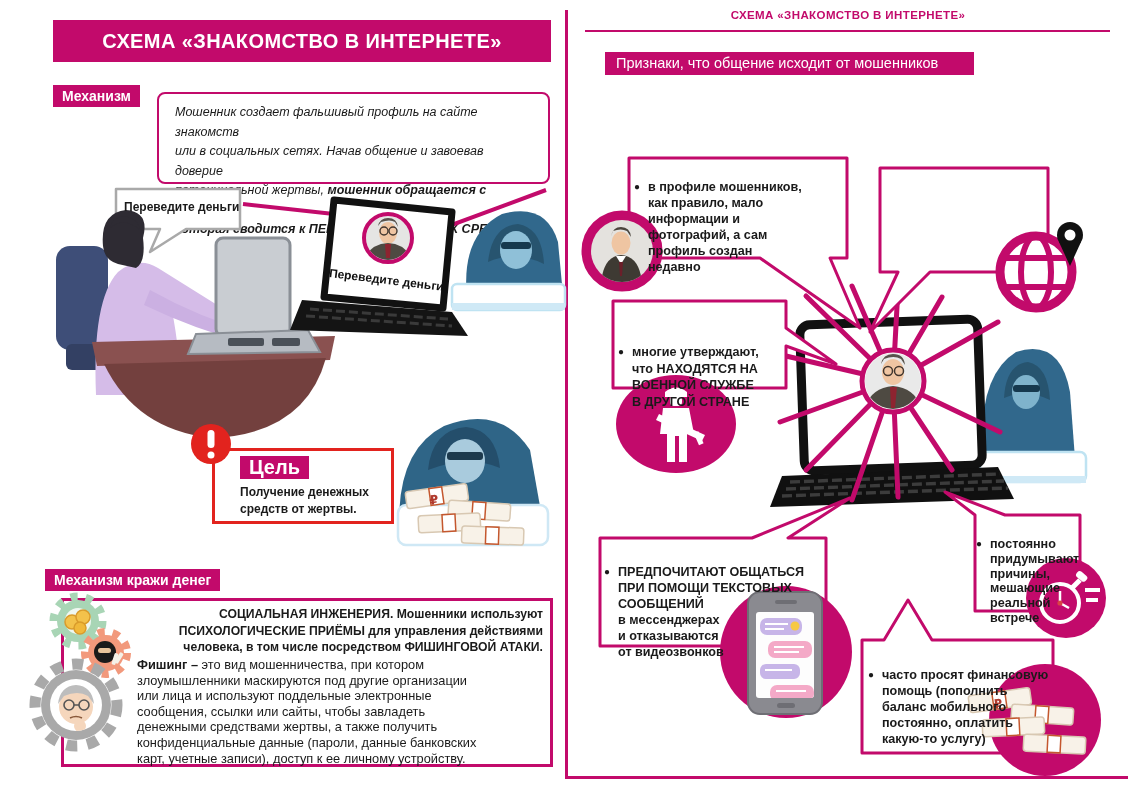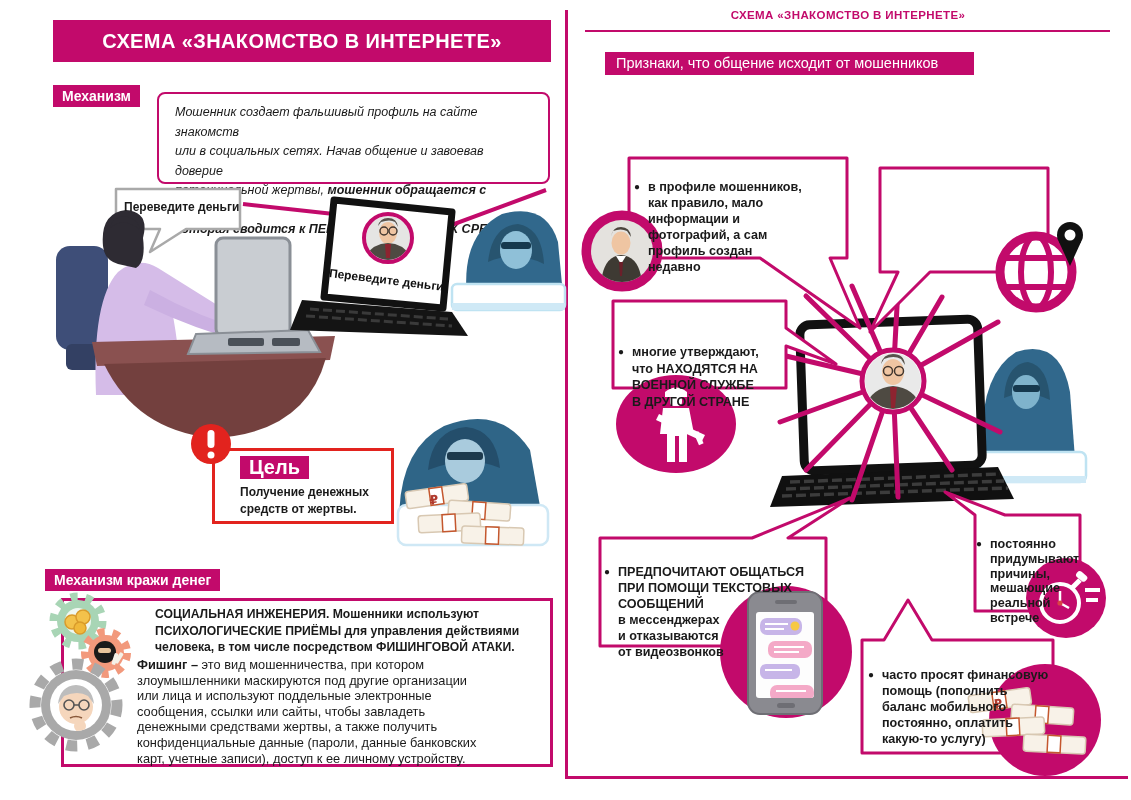--- a/index.html
+++ b/index.html
@@ -25,21 +25,21 @@
   #victim-bubble-text{left:124px;top:200px;width:120px;font-weight:bold;font-size:12px;}
   #laptop-screen-text{left:330px;top:266px;font-weight:bold;font-size:12px;white-space:nowrap;
     transform:rotate(7deg);transform-origin:left top;color:#111;}
   #goal-box{left:212px;top:448px;width:182px;height:76px;border:3px solid var(--red);
     box-sizing:border-box;background:#fff;}
   #goal-label{left:240px;top:456px;font-size:20px;line-height:21px;}
   #goal-text{left:240px;top:484px;width:150px;font-weight:bold;font-size:12px;line-height:17px;}
   #mech-label{left:45px;top:561px;margin-top:8px;}
   #phish-box{left:61px;top:598px;width:492px;height:169px;border:3px solid var(--accent);
     box-sizing:border-box;background:#fff;}
-  #phish-intro{left:155px;top:606px;width:406px;font-weight:bold;font-size:12.2px;line-height:16.5px;}
+  #phish-intro{left:137px;top:606px;width:406px;font-weight:bold;font-size:12.2px;line-height:16.5px;text-align:right;}
   #phish-body{left:137px;top:657px;width:406px;font-size:12.8px;line-height:15.6px;}
   #phish-body b{font-weight:bold;}
 
   
   #page-divider{left:565px;top:10px;width:3px;height:768px;background:var(--accent);}
   #bottom-rule{left:565px;top:776px;width:563px;height:3px;background:var(--accent);}
   #header-rule{left:585px;top:30px;width:525px;height:2px;background:var(--accent);}
 
   
   #rp-header{left:565px;top:9px;width:566px;text-align:center;color:var(--accent);

